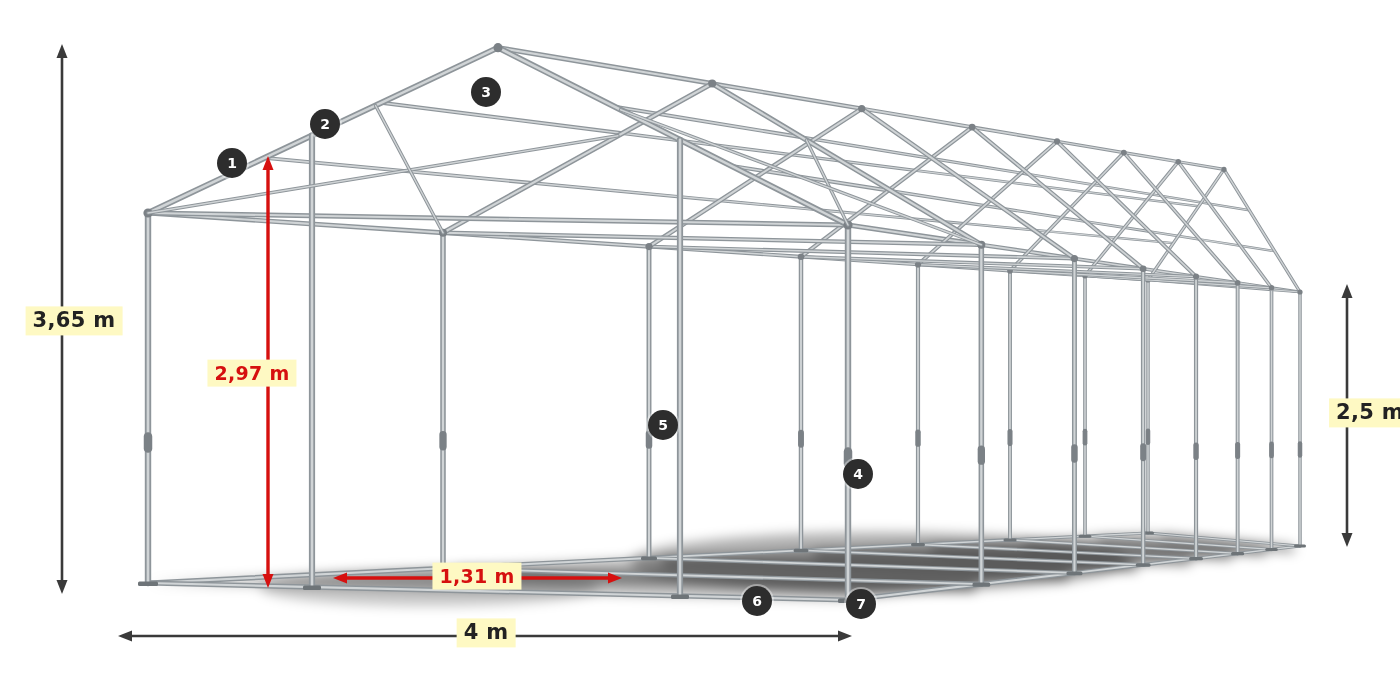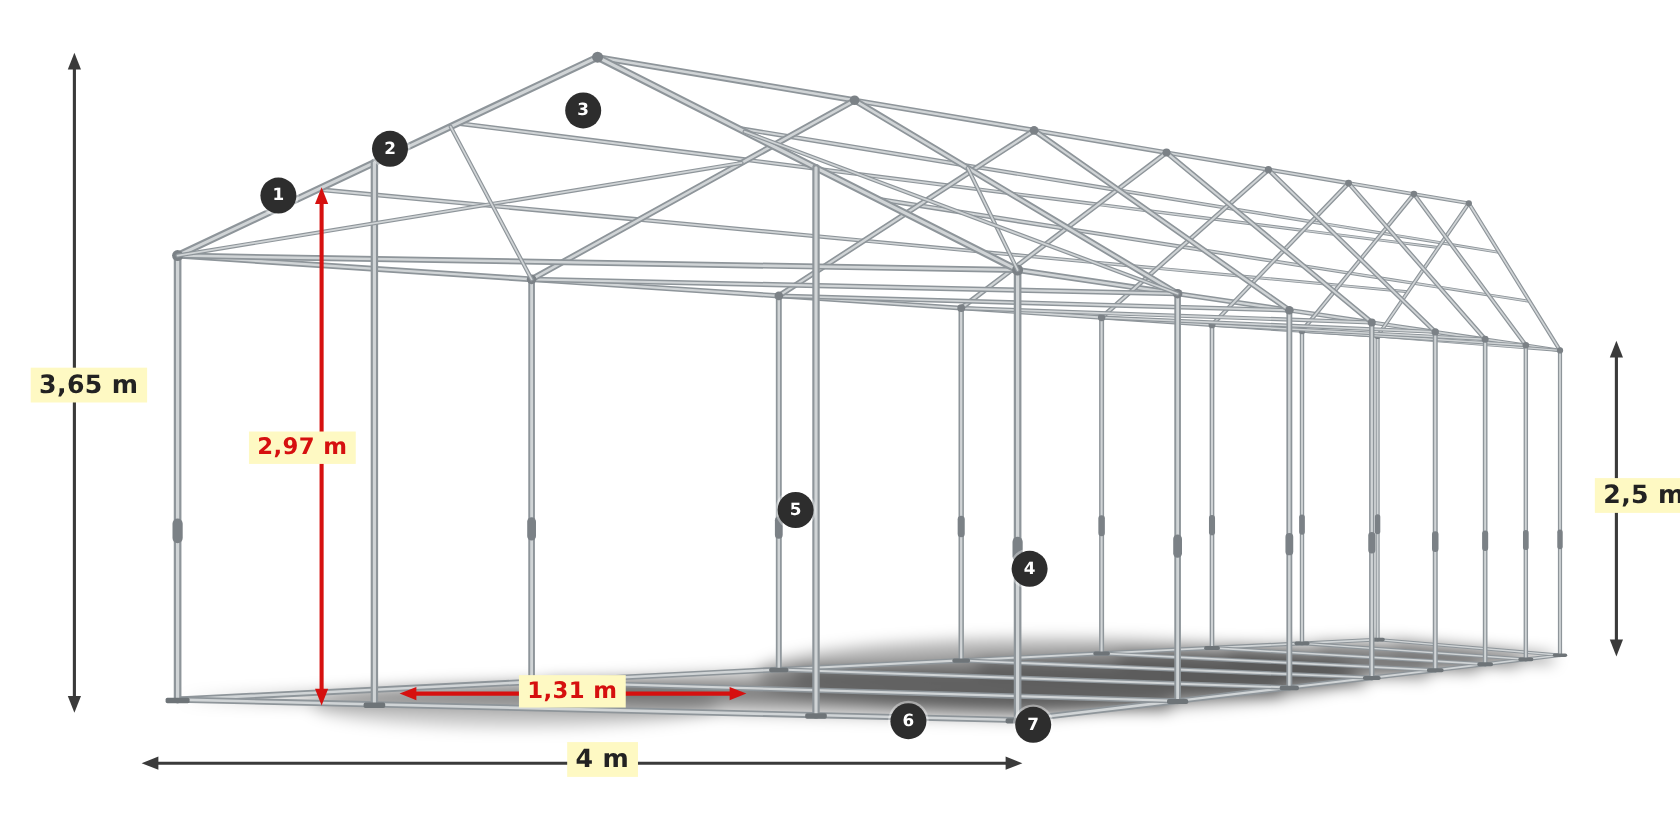--- a/index.html
+++ b/index.html
@@ -364,21 +364,21 @@
         <g>
           <line x1="345" y1="578" x2="610" y2="578" stroke="#d6100f" stroke-width="3.4"></line>
           <polygon points="333,578 347,572.5 347,583.5" fill="#d6100f"></polygon>
           <polygon points="622,578 608,572.5 608,583.5" fill="#d6100f"></polygon>
         </g>
       </g>
     </svg>
 
   <div class="dim-label dark" style="left: 74px; top: 321px;">3,65 m</div>
   <div class="dim-label dark" style="left: 1370px; top: 413px;">2,5 m</div>
-  <div class="dim-label dark" style="left: 486px; top: 633px; margin-left: 16px;">4 m</div>
+  <div class="dim-label dark" style="left: 486px; top: 633px;">4 m</div>
   <div class="dim-label red" style="left: 252px; top: 373px;">2,97 m</div>
   <div class="dim-label red" style="left: 477px; top: 576px;">1,31 m</div>
 
   <div class="badge" style="left: 232px; top: 163px; background: rgb(45, 45, 45);">1</div>
   <div class="badge" style="left: 325px; top: 124px; background: rgb(45, 45, 45);">2</div>
   <div class="badge" style="left: 486px; top: 92px; background: rgb(45, 45, 45);">3</div>
   <div class="badge" style="left: 858px; top: 474px; background: rgb(45, 45, 45);">4</div>
   <div class="badge" style="left: 663px; top: 425px; background: rgb(45, 45, 45);">5</div>
   <div class="badge" style="left: 757px; top: 601px; background: rgb(45, 45, 45);">6</div>
   <div class="badge" style="left: 861px; top: 604px; background: rgb(45, 45, 45);">7</div>

